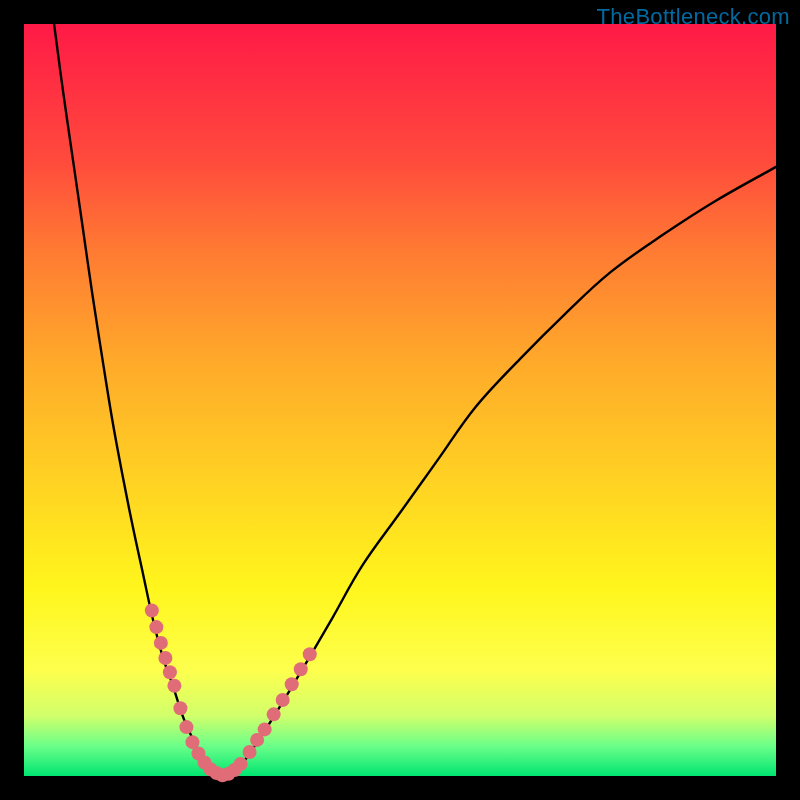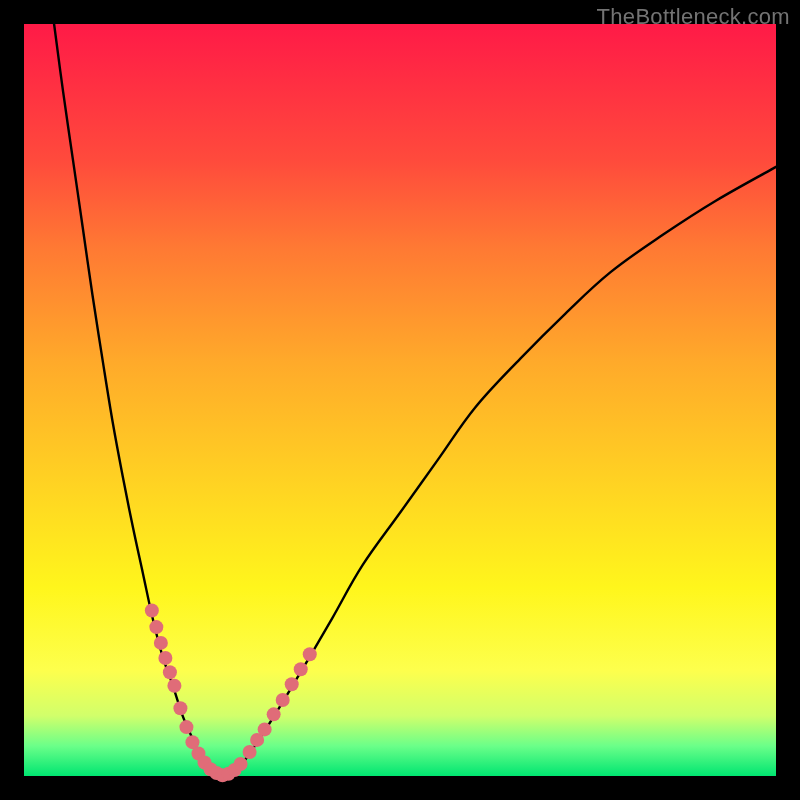--- a/index.html
+++ b/index.html
@@ -26,21 +26,21 @@
       #fff61c 75%,
       #fdff4d 86%,
       #d1ff6b 92%,
       #6bff89 96%,
       #00e571 100%);
   }
   .watermark {
     position: absolute;
     top: 4px;
     right: 10px;
-    color: #737373;
+    color: #0369a1;
     font-size: 22px;
     font-weight: 500;
     letter-spacing: 0.3px;
     z-index: 10;
   }
   svg.plot {
     position: absolute;
     left: 0;
     top: 0;
     width: 800px;

